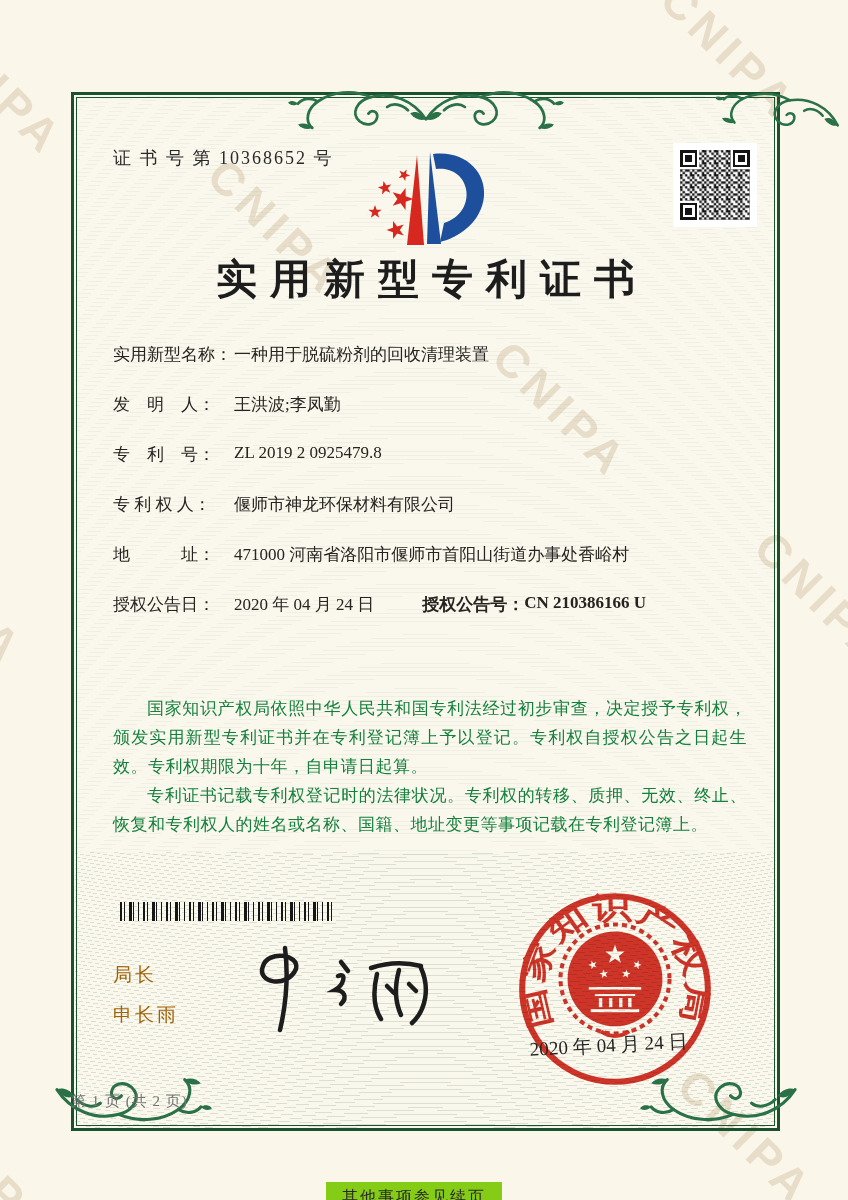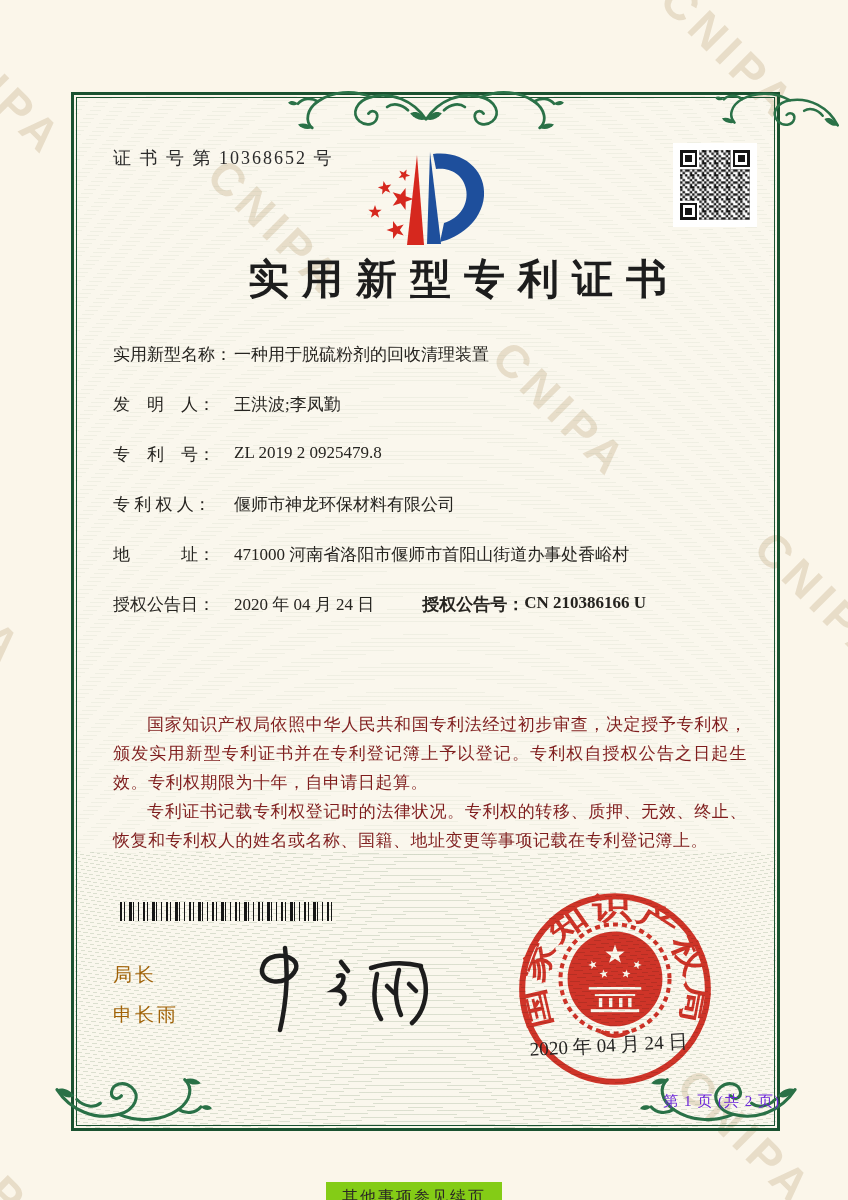--- a/index.html
+++ b/index.html
@@ -20,42 +20,42 @@
         rgba(148,168,138,.10) 0 1px, transparent 1px 7px);}
   .frame{position:absolute;left:71px;top:92px;width:703px;height:1033px;z-index:2;
       border:3px solid #1a5230;}
   .frame-inner{position:absolute;inset:2px;border:1px solid #1a5230;}
   .ornaments{position:absolute;left:0;top:0;width:848px;height:1200px;z-index:3;pointer-events:none;}
   
   .cert-no{position:absolute;left:113px;top:146px;z-index:4;font-size:18px;letter-spacing:2px;color:#2a2a2a;}
   .logo{position:absolute;left:352px;top:142px;width:140px;height:115px;z-index:4;}
   .qr{position:absolute;left:673px;top:143px;width:84px;height:84px;z-index:4;background:#fff;}
   .title{position:absolute;left:71px;top:252px;width:709px;z-index:4;text-align:center;
-      font-size:41px;font-weight:700;letter-spacing:13px;text-indent:13px;color:#1d1d1d;padding-left:32px;}
+      font-size:41px;font-weight:700;letter-spacing:13px;text-indent:13px;color:#1d1d1d;}
   .fields{position:absolute;left:113px;top:343px;width:640px;z-index:4;}
   .frow{height:50px;display:flex;align-items:flex-start;font-size:17px;color:#262420;}
   .frow .lab{width:121px;flex:0 0 121px;white-space:pre;}
   .frow .val{white-space:pre;}
   .grant-no{margin-left:48px;display:flex;font-weight:bold;}
   .grant-no .lab2{white-space:pre;}
-  .paras{position:absolute;left:113px;top:710px;width:634px;z-index:4;font-size:17px;
-      line-height:29px;text-align:justify;color:#7f1d1d;letter-spacing:.5px;}
+  .paras{position:absolute;left:113px;top:694px;width:634px;z-index:4;font-size:17px;
+      line-height:29px;text-align:justify;color:#15803d;letter-spacing:.5px;}
   .paras p{margin:0;text-indent:2em;}
   .barcode{position:absolute;left:120px;top:902px;width:215px;height:19px;z-index:4;
       background:
        repeating-linear-gradient(90deg,#161616 0 2px,transparent 2px 4px,#161616 4px 5px,
         transparent 5px 9px,#161616 9px 12px,transparent 12px 13px,#161616 13px 14px,
         transparent 14px 18px,#161616 18px 19px,transparent 19px 23px);}
   .signer{position:absolute;left:113px;top:962px;z-index:4;font-size:19px;color:#a16207;}
   .signer div{margin-bottom:14px;letter-spacing:3px;}
   .sig-svg{position:absolute;left:243px;top:938px;width:205px;height:100px;z-index:4;}
   .seal{position:absolute;left:504px;top:878px;width:222px;height:222px;z-index:5;
       opacity:.93;mix-blend-mode:multiply;}
-  .page-info{position:absolute;left:71px;top:1092px;width:709px;z-index:4;text-align:right;
-      font-size:15px;letter-spacing:1px;color:#6d28d9;}
+  .page-info{position:absolute;left:71px;top:1092px;width:709px;z-index:4;text-align:left;
+      font-size:15px;letter-spacing:1px;color:#737373;}
   .cont-note{position:absolute;left:326px;top:1182px;width:176px;height:30px;z-index:4;
       background:#84cc16;display:flex;align-items:center;justify-content:center;
       font-size:16px;letter-spacing:2px;color:#2a2824;}
 </style>
 </head>
 <body>
 
 <div class="page">
 
   <svg width="0" height="0" style="position:absolute">

